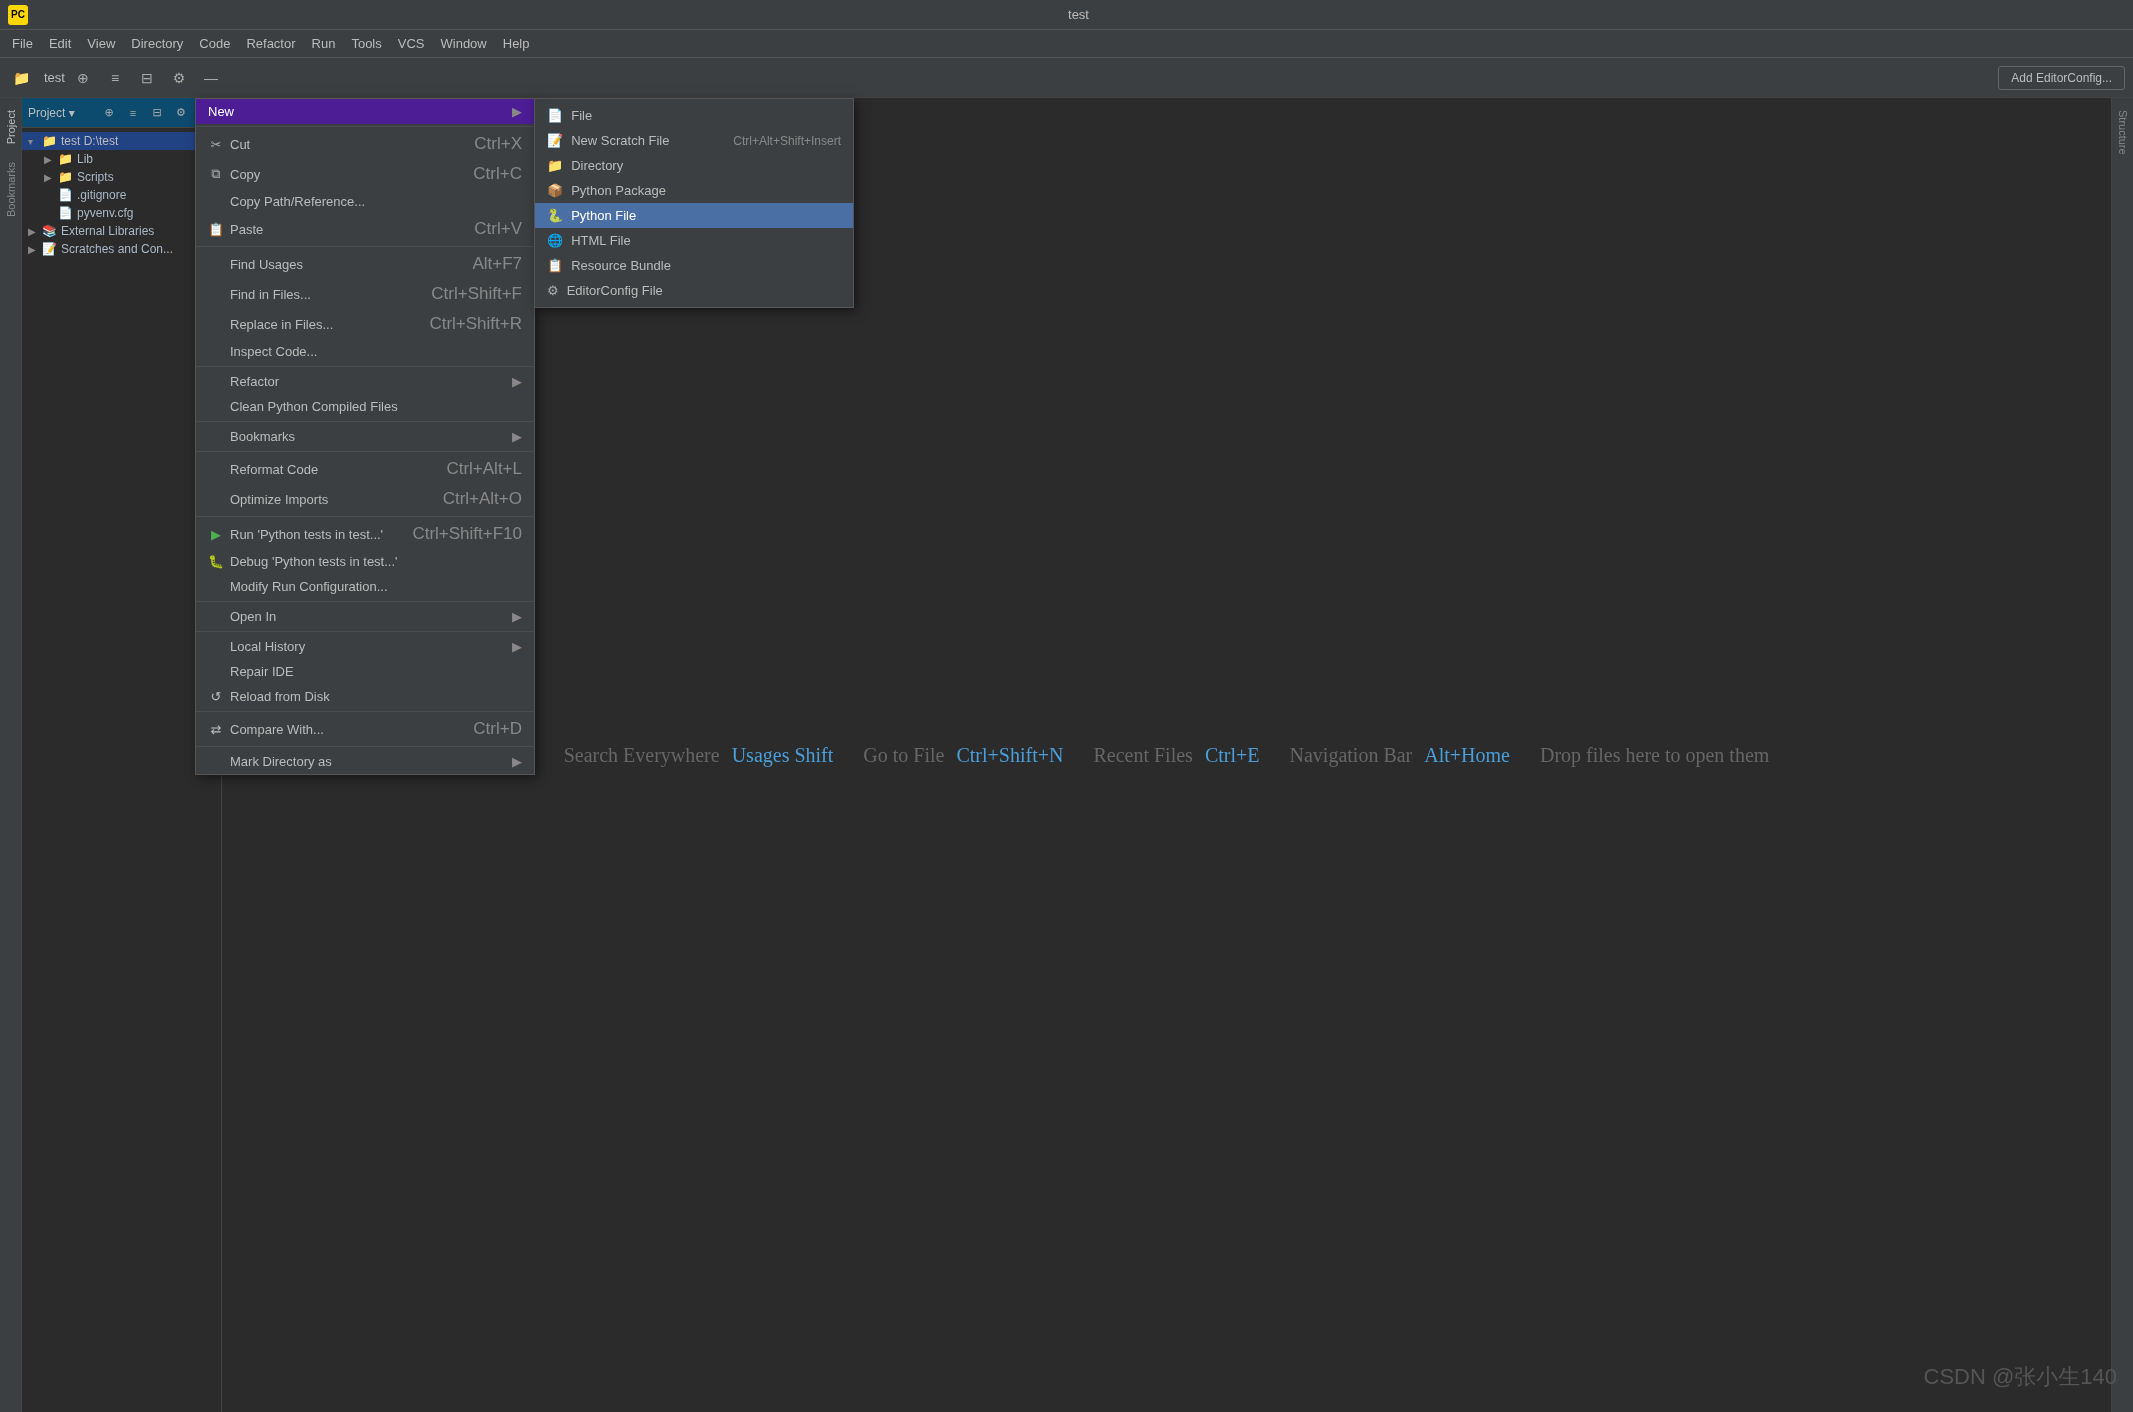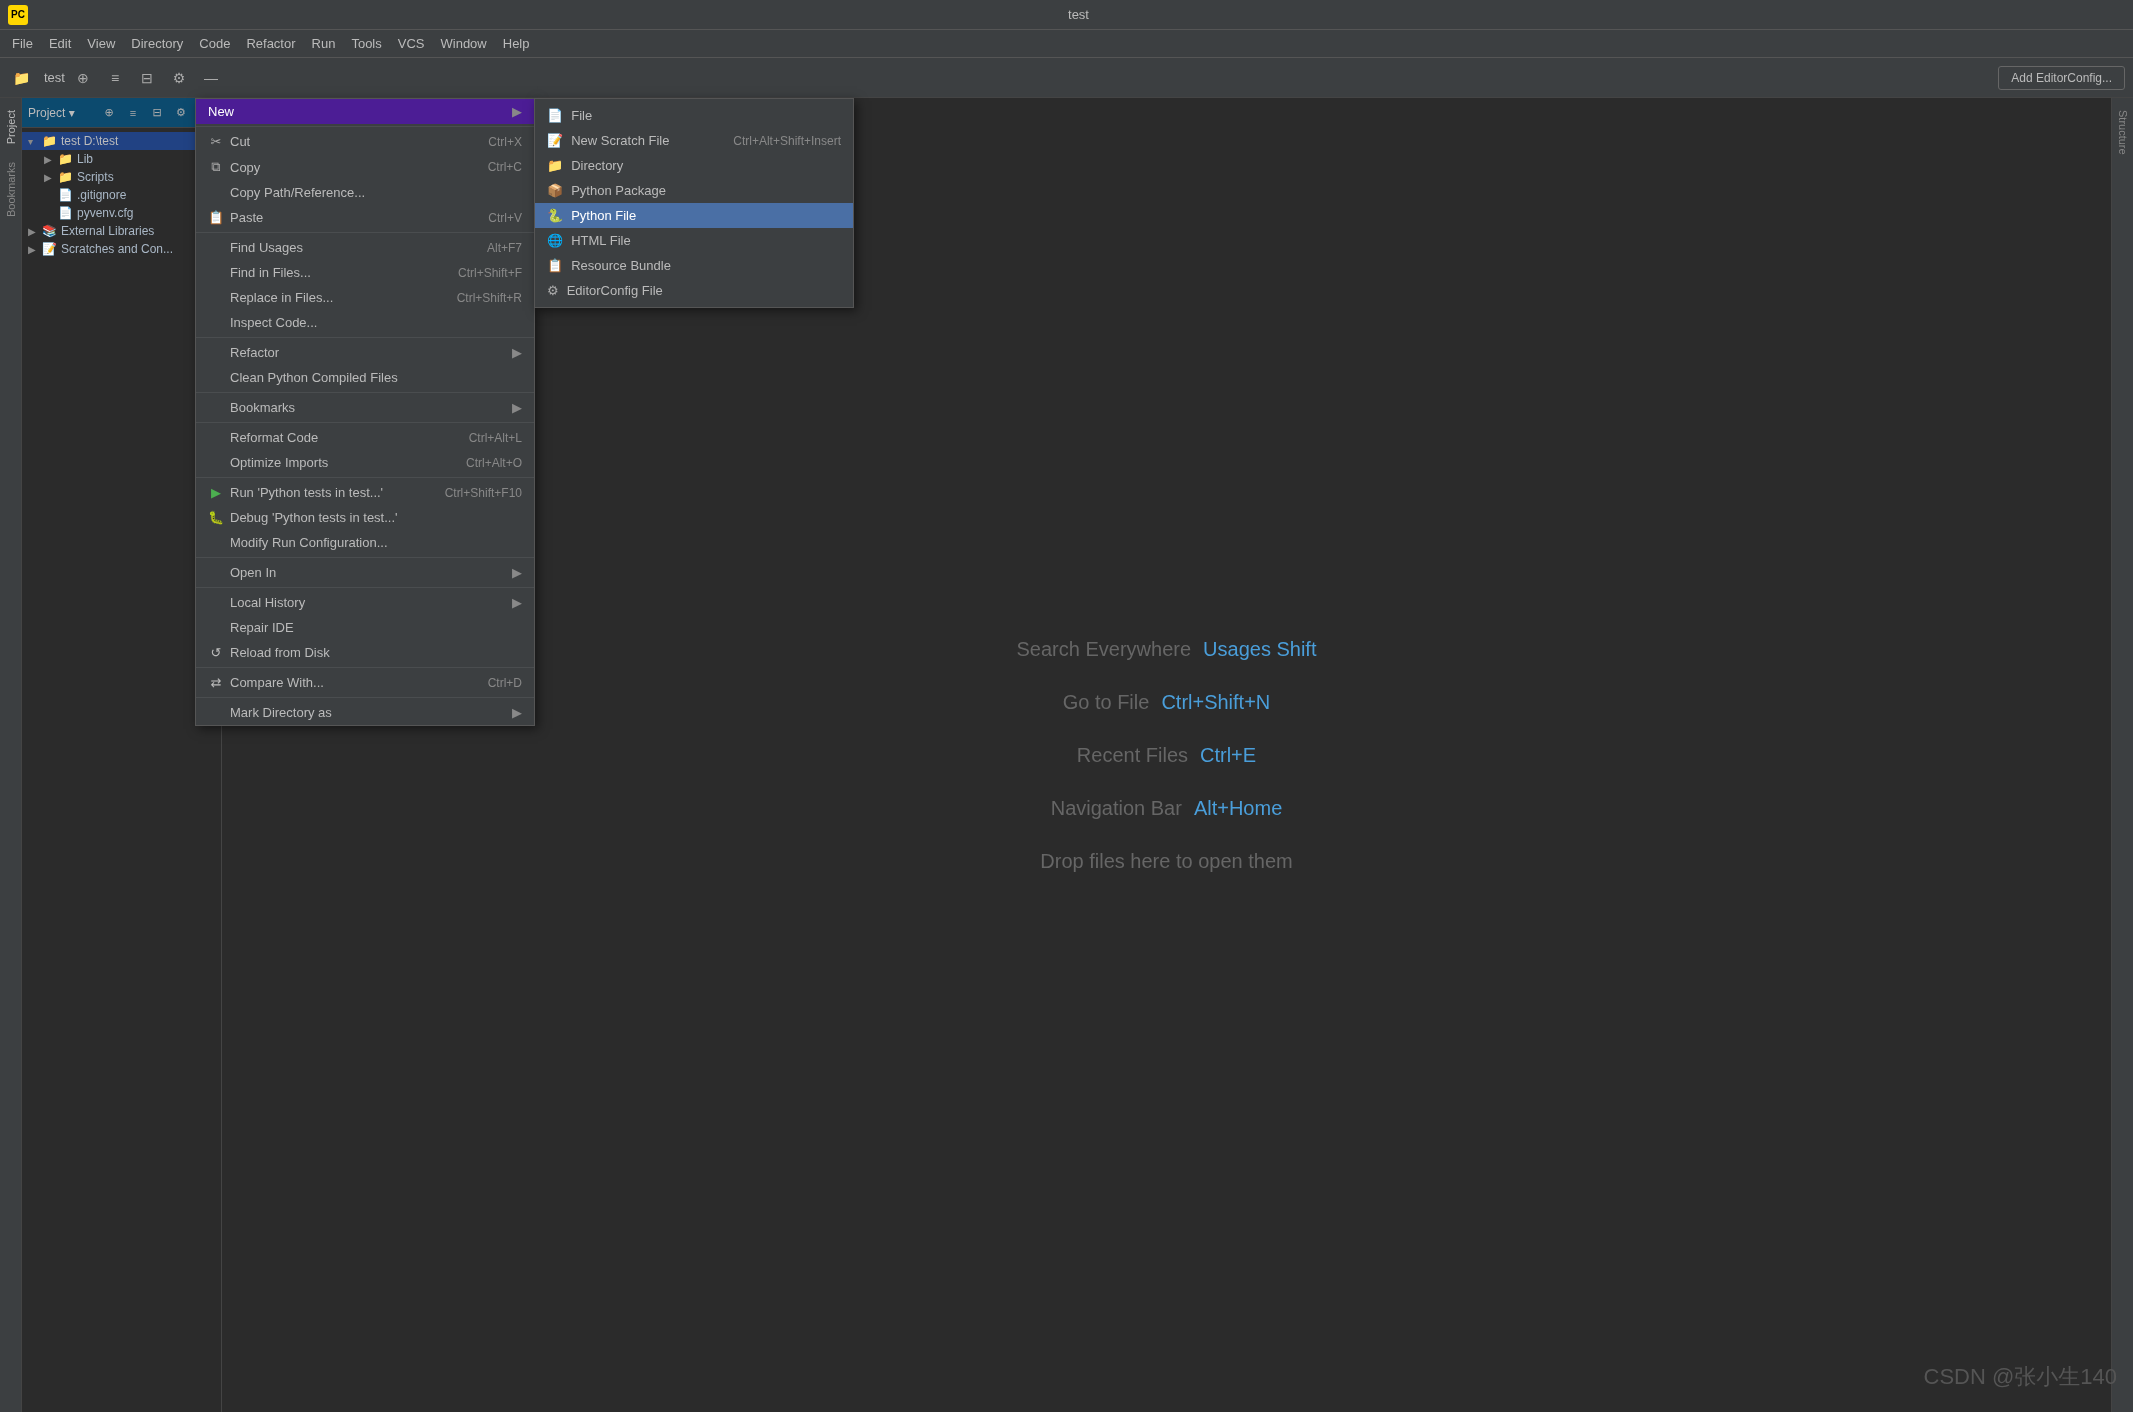--- a/index.html
+++ b/index.html
@@ -166,21 +166,21 @@
       cursor: pointer;
       font-size: 13px;
       color: #bbb;
       position: relative;
       gap: 6px;
     }
     .ctx-item.new-item { background: #4c1d95; color: #fff; font-weight: 500; }
     .ctx-shortcut {
       margin-left: auto;
       color: #888;
-      font-size: 12px;
+      font-size: 17px;
     }
     .ctx-arrow {
       margin-left: auto;
       color: #888;
     }
     .ctx-separator {
       height: 1px;
       background: #4a4d4f;
       margin: 2px 0;
     }
@@ -219,22 +219,23 @@
       font-size: 12px;
     }
 
     
     .editor-area {
       flex: 1;
       background: #2b2b2b;
       display: flex;
       align-items: center;
       justify-content: center;
-      flex-direction: column;
+      flex-direction: row;
       gap: 30px;
+      font-family: Liberation Serif, serif;
     }
     .hint-row {
       display: flex;
       align-items: center;
       gap: 12px;
       font-size: 20px;
     }
     .hint-text { color: #666; }
     .hint-shortcut { color: #4a9eda; }
 

